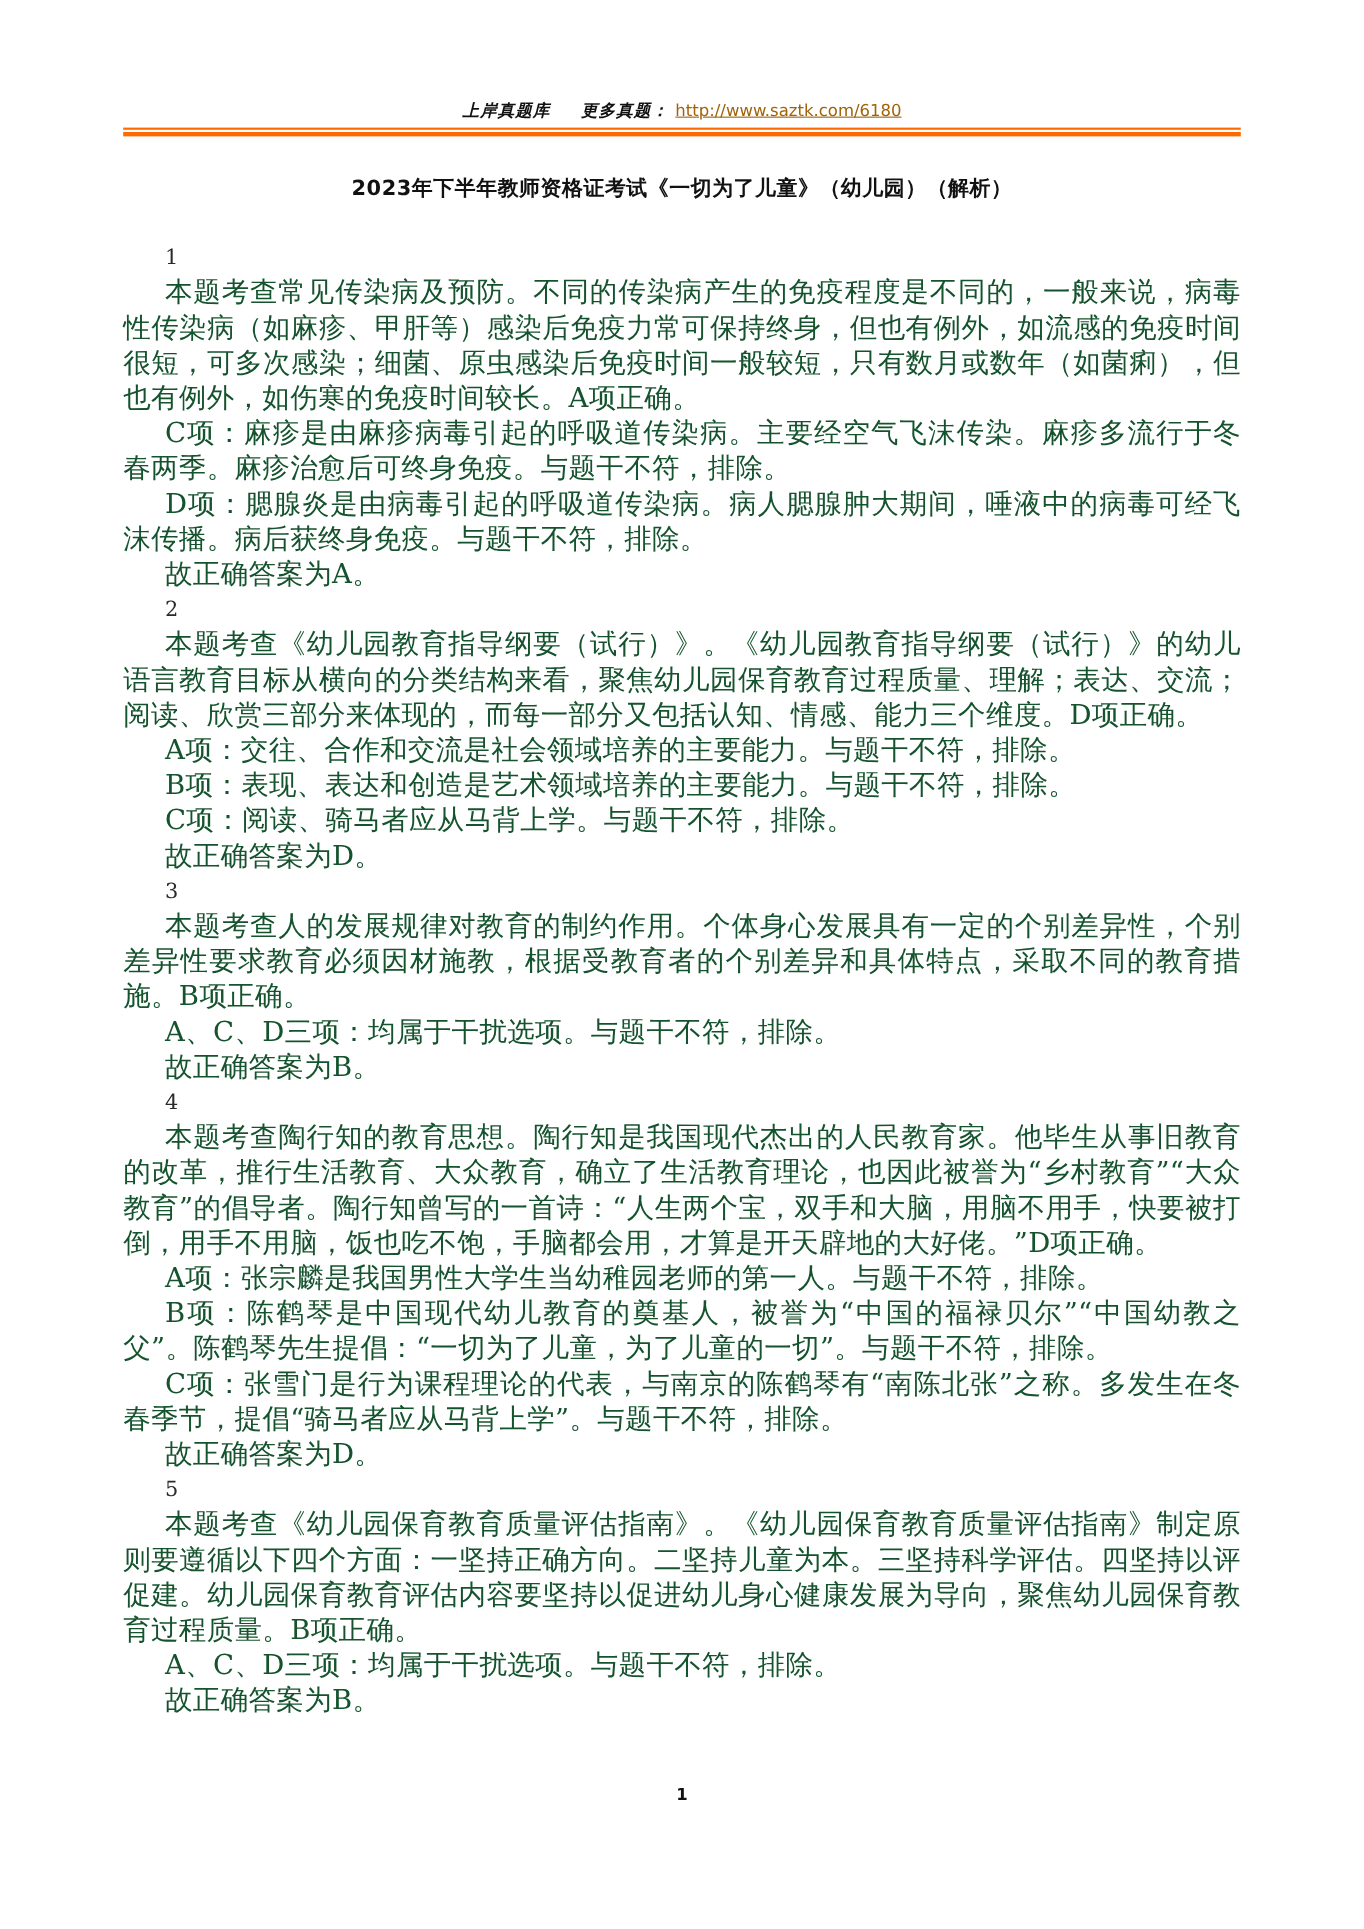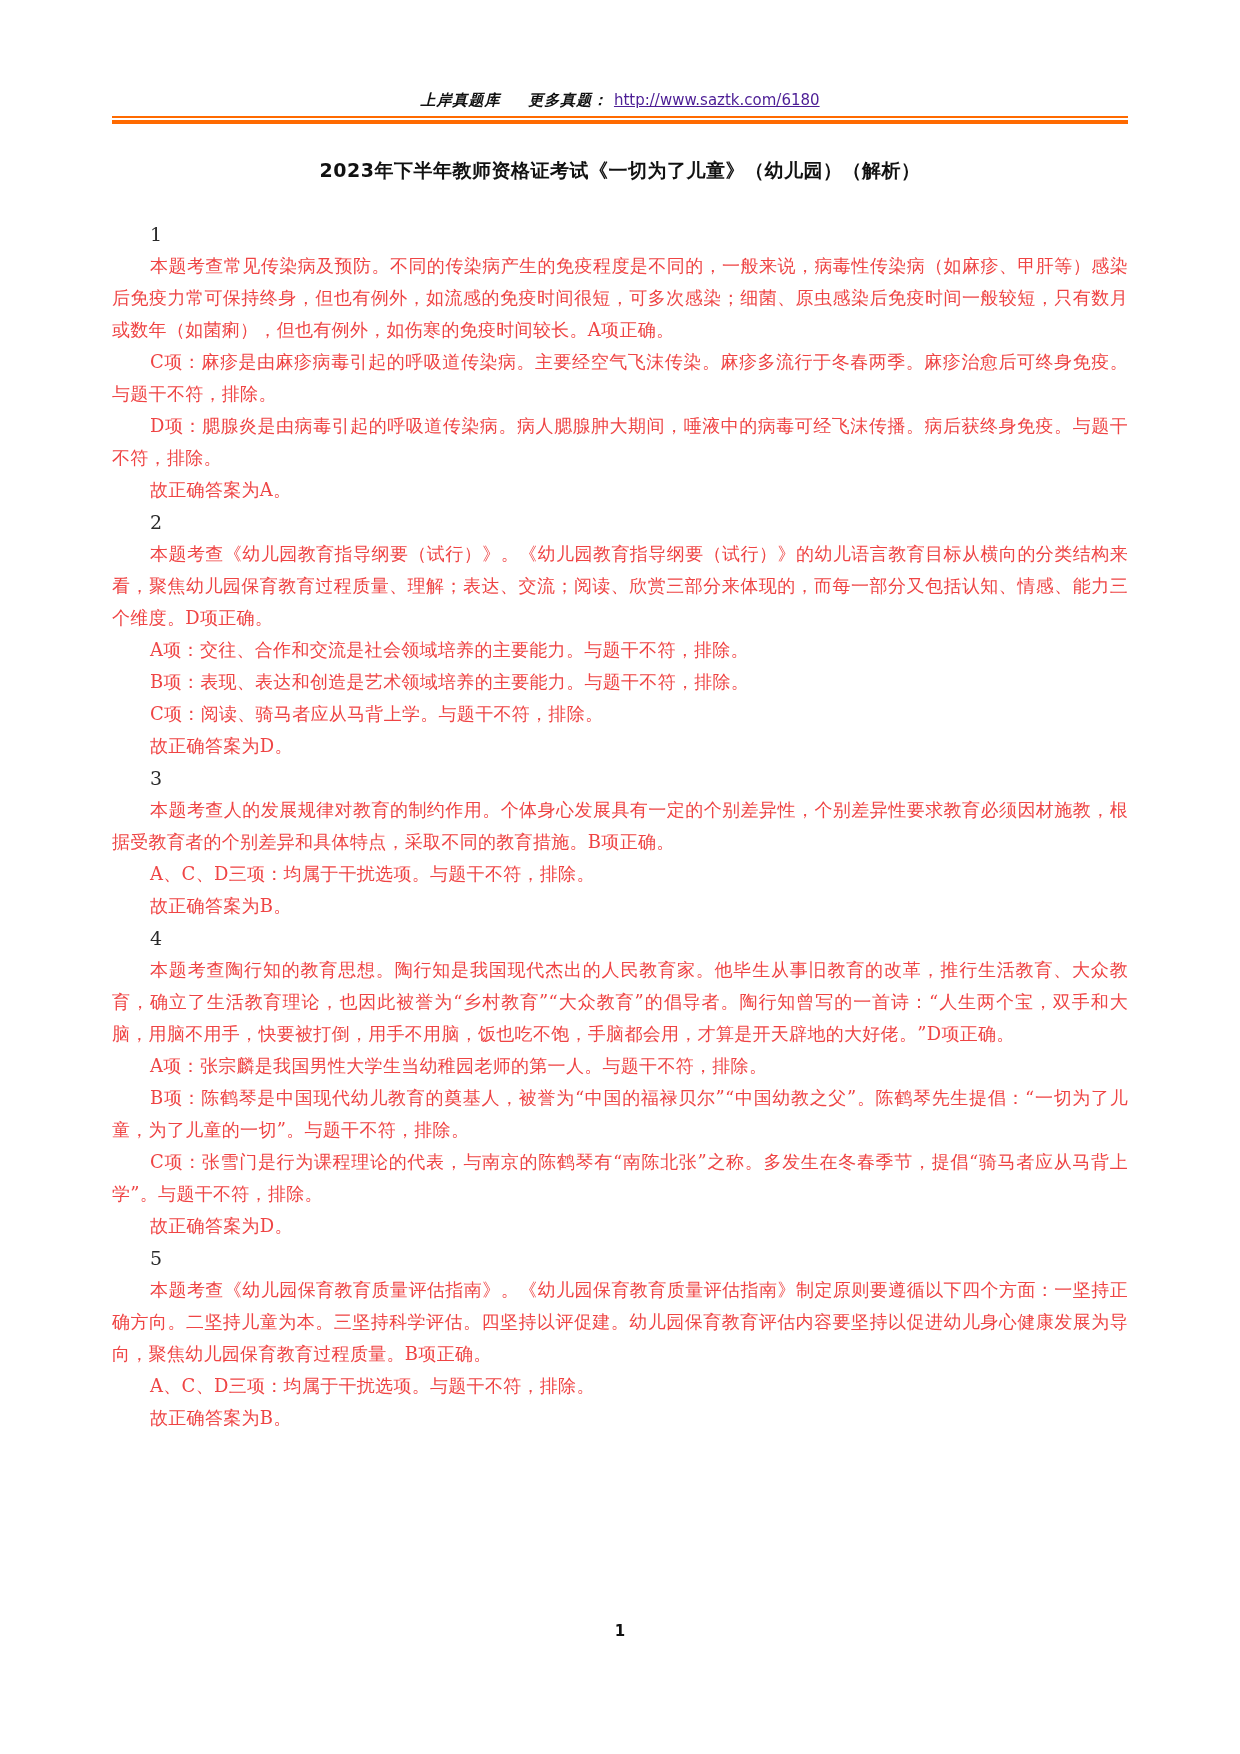--- a/index.html
+++ b/index.html
@@ -3,32 +3,32 @@
 <meta charset="utf-8">
 <style>
   html, body { margin: 0; padding: 0; background: #ffffff; }
   body { width: 1240px; height: 1754px; position: relative; overflow: hidden;
          font-family: "DejaVu Serif", "Liberation Serif", serif; color: #222; }
   .page-header { position: absolute; top: 90px; left: 112px; width: 1016px; height: 34px; }
   .header-text { position: absolute; top: 0; left: 0; width: 100%; text-align: center;
                  font-size: 15px; line-height: 20px; color: #111; letter-spacing: 1px; }
   .header-brand { font-style: italic; font-weight: bold; margin-right: 22px; }
   .header-more { font-style: italic; font-weight: bold; }
-  .header-link { color: #4c1d95; text-decoration: underline; font-family: "DejaVu Sans", "Liberation Sans", sans-serif;
+  .header-link { color: #a16207; text-decoration: underline; font-family: "DejaVu Sans", "Liberation Sans", sans-serif;
                  font-style: normal; font-weight: normal; letter-spacing: 0; font-size: 15px; cursor: pointer; }
   .rule-thin { position: absolute; left: 0; width: 100%; top: 26px; height: 2px; background: #ff6a00; }
   .rule-thick { position: absolute; left: 0; width: 100%; top: 30px; height: 4px; background: #ff6a00; }
 
   .doc-title { position: absolute; top: 158px; left: 112px; width: 1016px; text-align: center;
                font-family: "DejaVu Sans", "Liberation Sans", sans-serif; font-weight: bold;
                font-size: 19px; color: #111; letter-spacing: 0.5px; }
 
   .content { position: absolute; top: 218px; left: 112px; width: 1016px; }
-  .para { font-size: 18px; line-height: 32px; text-indent: 38px; text-align: justify;
-          margin: 0; color: #ef4444; letter-spacing: 0.3px; }
+  .para { font-size: 25px; line-height: 32px; text-indent: 38px; text-align: justify;
+          margin: 0; color: #14532d; letter-spacing: 0.3px; }
   .qnum { font-size: 19px; line-height: 32px; padding-left: 38px; margin: 0; color: #2a2a2a; }
 
   .page-number { position: absolute; top: 1622px; left: 0; width: 1240px; text-align: center;
                  font-family: "DejaVu Sans", "Liberation Sans", sans-serif; font-weight: bold;
                  font-size: 15px; color: #111; }
 </style>
 </head>
 <body>
 
 <div class="page-header">

